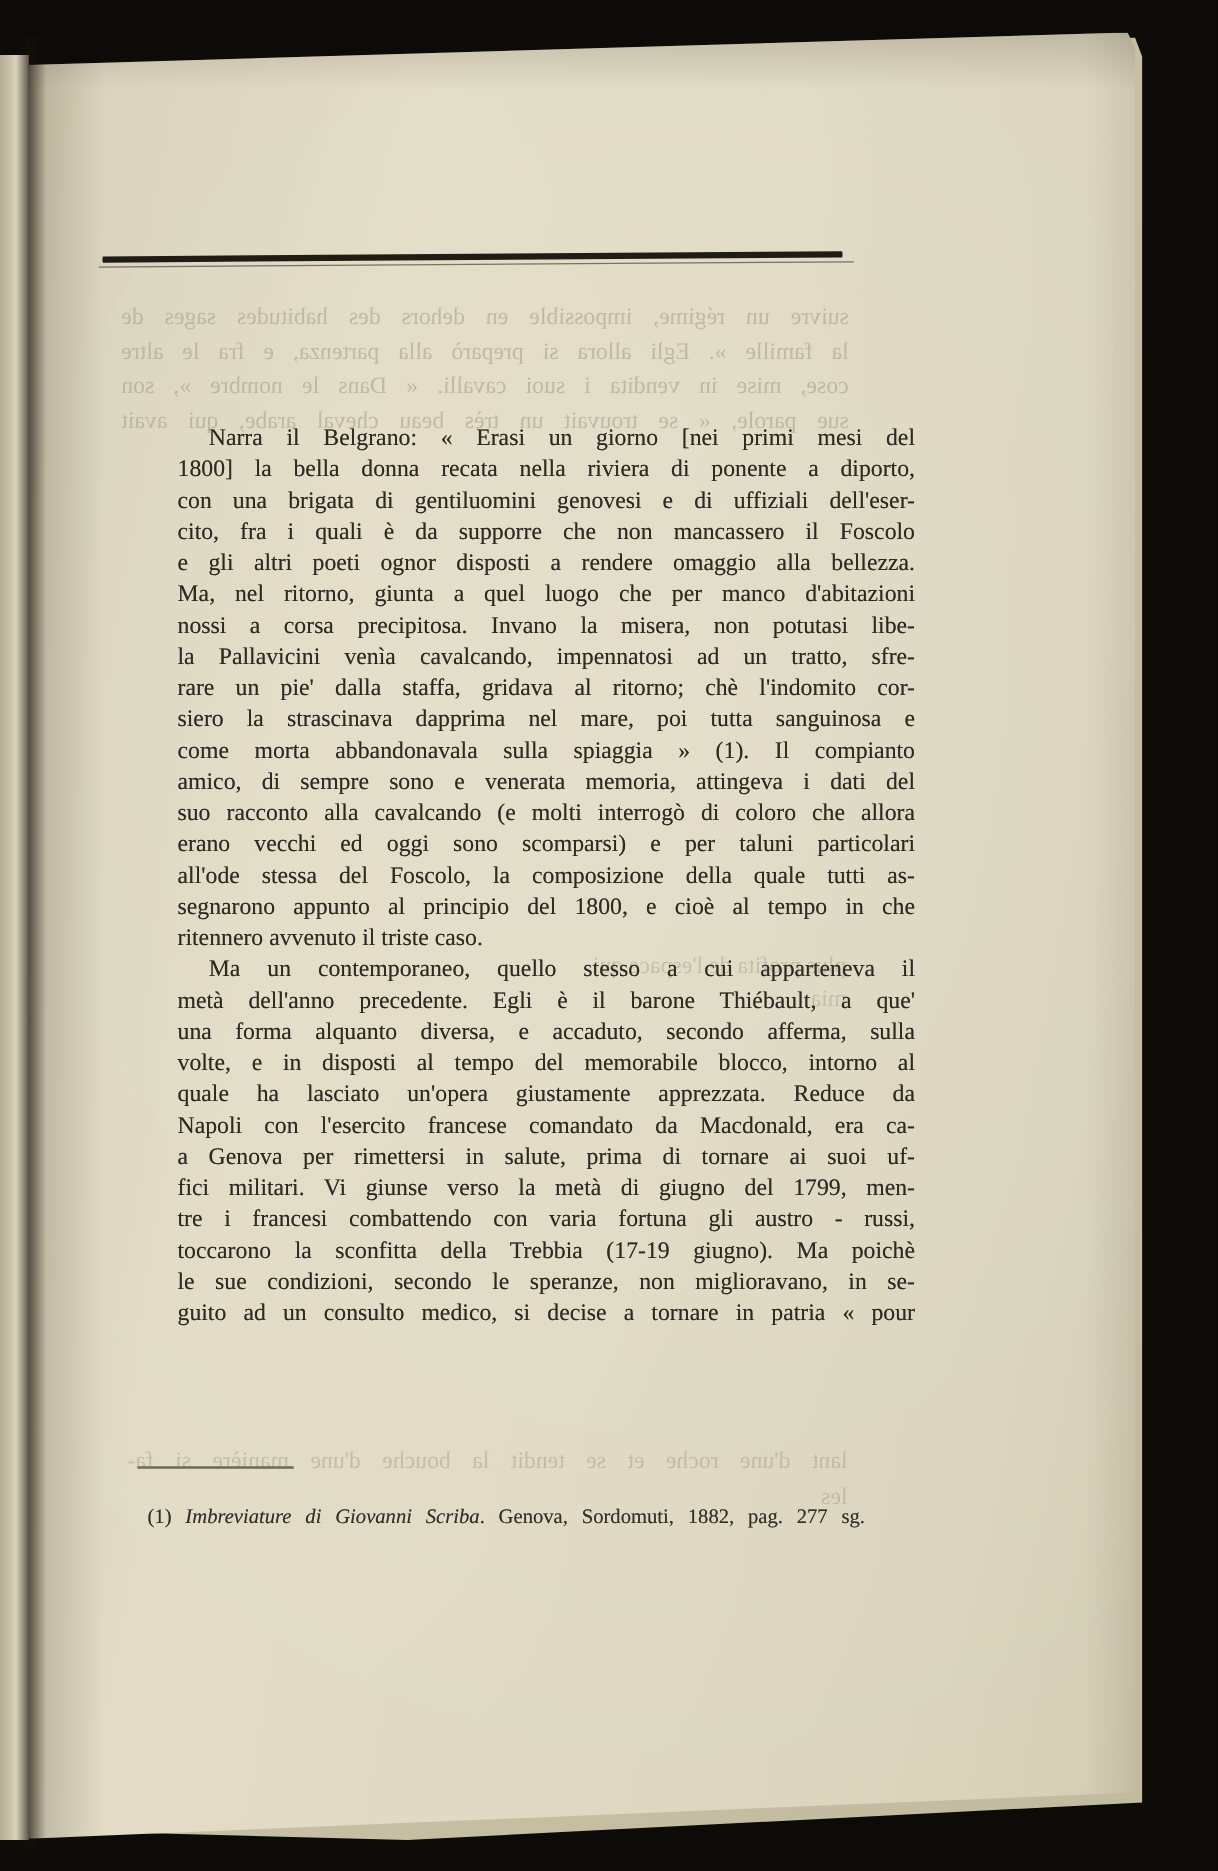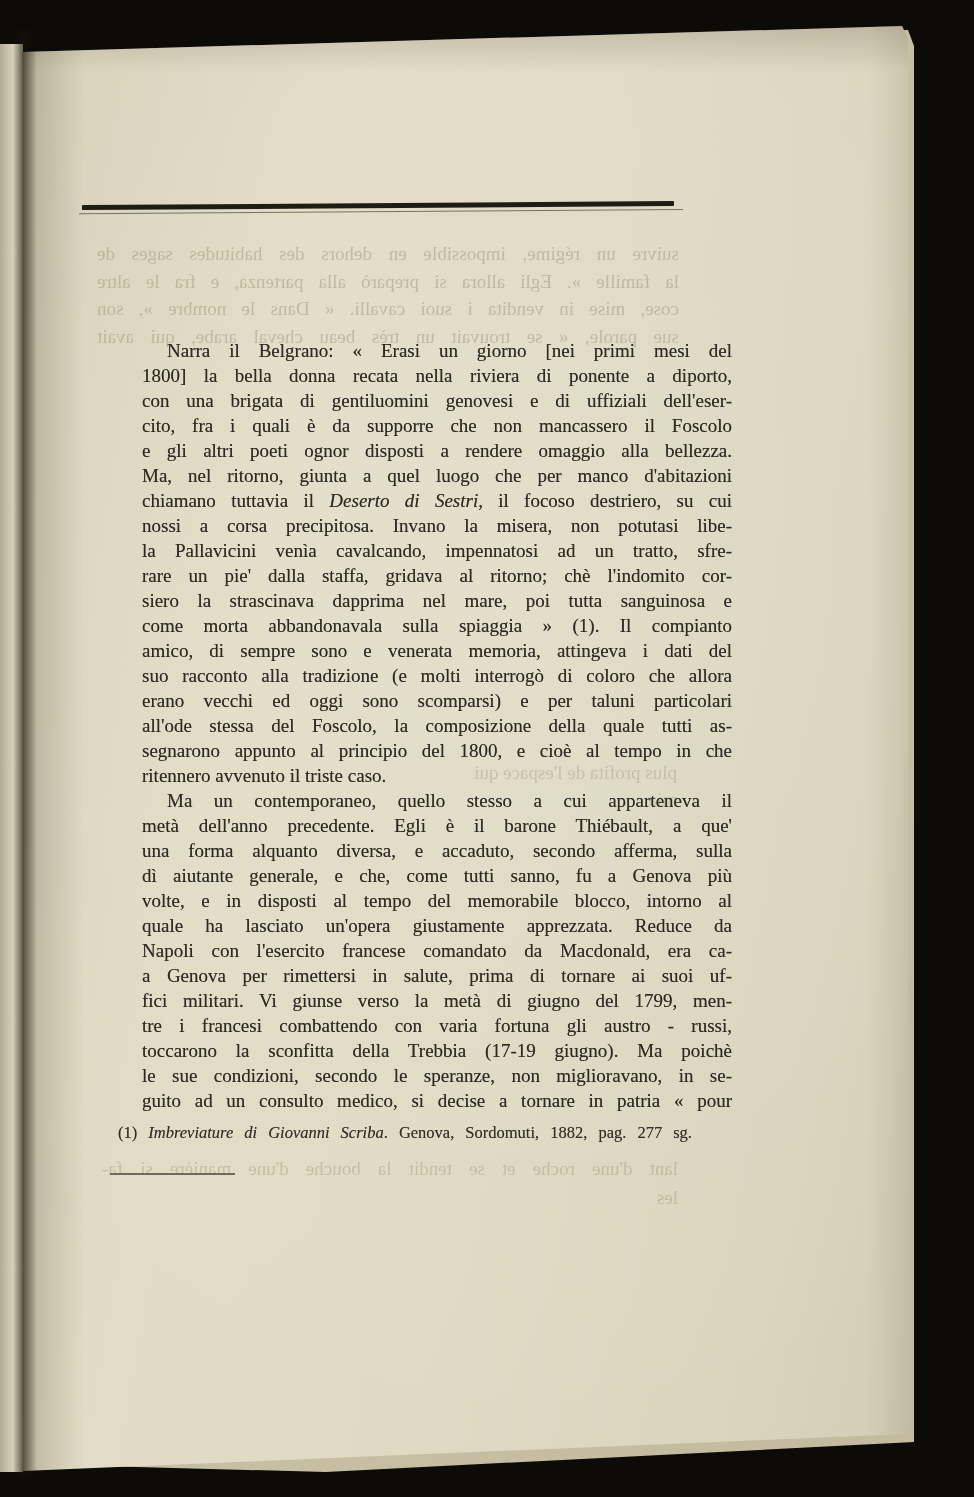--- a/index.html
+++ b/index.html
@@ -48,21 +48,21 @@
     font-size:19px;line-height:25px;color:#2d2a23;
     text-shadow:0 0 .5px rgba(43,38,28,.55);
     margin-left:42px;
   }
   .line{text-align:justify;text-align-last:justify;text-justify:inter-word;}
   .line.indent{padding-left:25px;}
   .line.last{text-align-last:left;}
   
   .footnote-rule{position:absolute;left:88px;top:1147px;width:125px;height:1.6px;background:#6e6a5c;}
   .footnote{
-    position:absolute;left:96px;top:1096px;width:574px;
+    position:absolute;left:96px;top:1176px;width:574px;
     font-size:16.5px;line-height:22px;color:#332f28;
     text-align:justify;text-align-last:justify;
     text-shadow:0 0 .4px rgba(43,38,28,.5);
   }
   
   .bleed{
     position:absolute;transform:scaleX(-1);
     color:#a09a81;opacity:.52;filter:blur(.45px);
     font-size:19px;pointer-events:none;
   }
@@ -100,36 +100,34 @@
       <div class="bleed-line">les</div>
     </div>
 
   <div class="text-block" id="text-block">
       <div class="line indent">Narra il Belgrano: « Erasi un giorno [nei primi mesi del</div>
       <div class="line">1800] la bella donna recata nella riviera di ponente a diporto,</div>
       <div class="line">con una brigata di gentiluomini genovesi e di uffiziali dell'eser-</div>
       <div class="line">cito, fra i quali è da supporre che non mancassero il Foscolo</div>
       <div class="line">e gli altri poeti ognor disposti a rendere omaggio alla bellezza.</div>
       <div class="line">Ma, nel ritorno, giunta a quel luogo che per manco d'abitazioni</div>
-      <div class="line">chiamano tuttavia il <i>Deserto di Sestri,</i> il focoso destriero, su cui</div>
       <div class="line">nossi a corsa precipitosa. Invano la misera, non potutasi libe-</div>
       <div class="line">la Pallavicini venìa cavalcando, impennatosi ad un tratto, sfre-</div>
       <div class="line">rare un pie' dalla staffa, gridava al ritorno; chè l'indomito cor-</div>
       <div class="line">siero la strascinava dapprima nel mare, poi tutta sanguinosa e</div>
       <div class="line">come morta abbandonavala sulla spiaggia » (1). Il compianto</div>
       <div class="line">amico, di sempre sono e venerata memoria, attingeva i dati del</div>
-      <div class="line">suo racconto alla tradizione (e molti interrogò di coloro che allora</div>
+      <div class="line">suo racconto alla cavalcando (e molti interrogò di coloro che allora</div>
       <div class="line">erano vecchi ed oggi sono scomparsi) e per taluni particolari</div>
       <div class="line">all'ode stessa del Foscolo, la composizione della quale tutti as-</div>
       <div class="line">segnarono appunto al principio del 1800, e cioè al tempo in che</div>
       <div class="line last">ritennero avvenuto il triste caso.</div>
       <div class="line indent">Ma un contemporaneo, quello stesso a cui apparteneva il</div>
       <div class="line">metà dell'anno precedente. Egli è il barone Thiébault, a que'</div>
       <div class="line">una forma alquanto diversa, e accaduto, secondo afferma, sulla</div>
-      <div class="line">dì aiutante generale, e che, come tutti sanno, fu a Genova più</div>
       <div class="line">volte, e in disposti al tempo del memorabile blocco, intorno al</div>
       <div class="line">quale ha lasciato un'opera giustamente apprezzata. Reduce da</div>
       <div class="line">Napoli con l'esercito francese comandato da Macdonald, era ca-</div>
       <div class="line">a Genova per rimettersi in salute, prima di tornare ai suoi uf-</div>
       <div class="line">fici militari. Vi giunse verso la metà di giugno del 1799, men-</div>
       <div class="line">tre i francesi combattendo con varia fortuna gli austro - russi,</div>
       <div class="line">toccarono la sconfitta della Trebbia (17-19 giugno). Ma poichè</div>
       <div class="line">le sue condizioni, secondo le speranze, non miglioravano, in se-</div>
       <div class="line">guito ad un consulto medico, si decise a tornare in patria « pour</div>
     </div>

